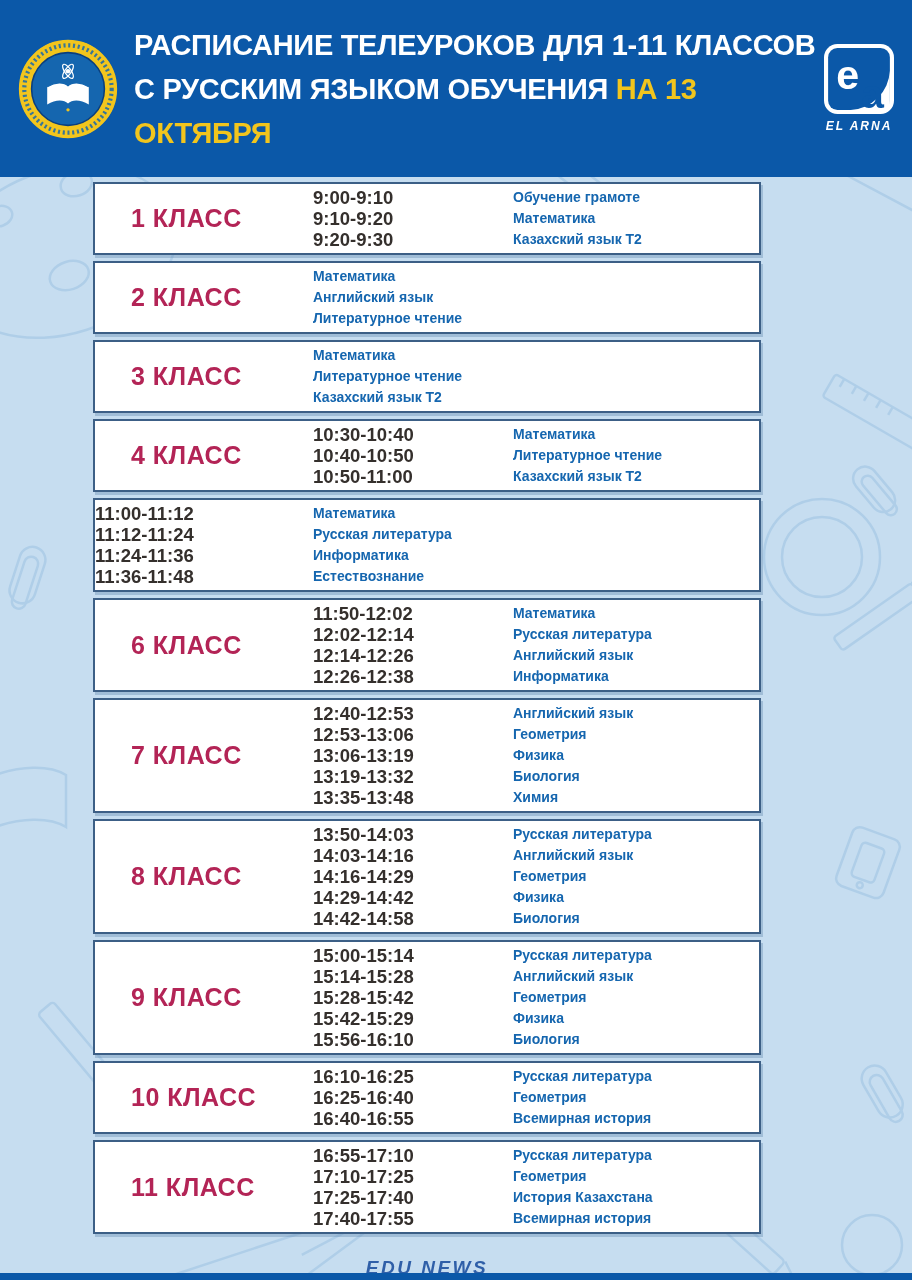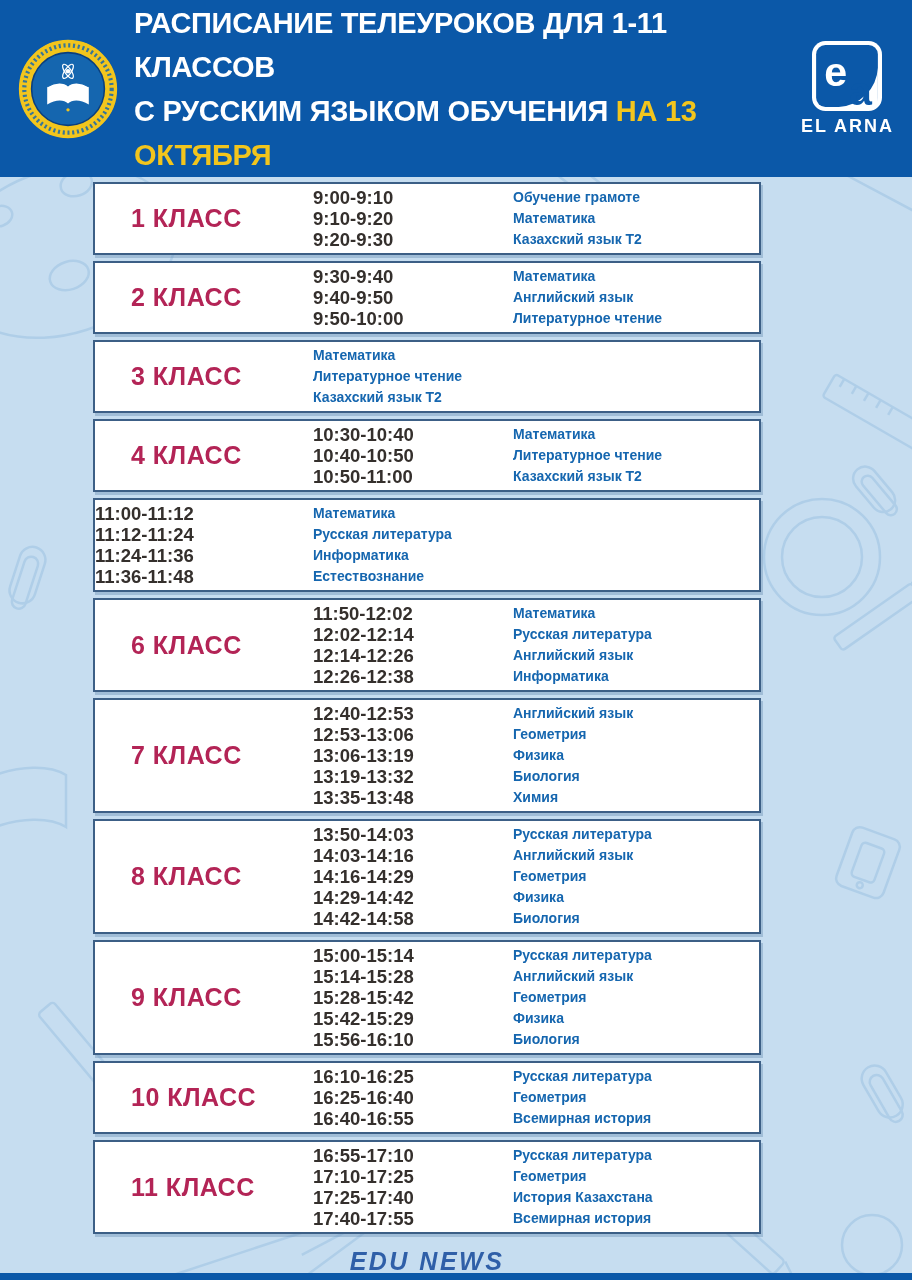--- a/index.html
+++ b/index.html
@@ -41,21 +41,21 @@
     letter-spacing:-0.3px;
   }
   .title-date{color:var(--accent-yellow);}
   .channel{
     flex:0 0 auto;
     display:flex;flex-direction:column;align-items:center;
     gap:5px;
     margin-left:6px;
   }
   .channel-name{
-    color:#fff;font-weight:bold;font-size:18px;letter-spacing:2px;
+    color:#fff;font-weight:bold;font-size:12px;letter-spacing:2px;font-style:italic;
   }
   
   .doodles{
     position:absolute;left:0;top:137px;width:912px;height:1143px;
     z-index:0;pointer-events:none;
   }
   
   .content{
     position:absolute;left:93px;top:137px;width:668px;z-index:1;
   }
@@ -91,25 +91,25 @@
     color:var(--time-color);
     font-size:18.5px;line-height:21px;
     white-space:nowrap;
   }
   .subject-cell{
     color:var(--subject-blue);
     font-size:14px;line-height:21px;
     white-space:nowrap;
   }
   .footer{
-    margin-top:13px;
+    margin-top:23px;
     text-align:center;
     color:var(--footer-blue);
     font-weight:bold;font-style:italic;
-    font-size:25px;letter-spacing:2.5px;
+    font-size:19px;letter-spacing:2.5px;
   }
   .bottom-bar{
     position:absolute;left:0;bottom:0;width:100%;height:7px;
     background:var(--header-blue);z-index:2;
   }
 </style>
 </head>
 <body>
 
 <div class="header">
@@ -252,25 +252,20 @@
         </div>
         <div class="cell-stack">
           <div class="subject-cell">Обучение грамоте</div>
           <div class="subject-cell">Математика</div>
           <div class="subject-cell">Казахский язык Т2</div>
         </div>
       </div>
       <div class="card">
         <div class="cls">2 КЛАСС</div>
         <div class="cell-stack">
-          <div class="time-cell">9:30-9:40</div>
-          <div class="time-cell">9:40-9:50</div>
-          <div class="time-cell">9:50-10:00</div>
-        </div>
-        <div class="cell-stack">
           <div class="subject-cell">Математика</div>
           <div class="subject-cell">Английский язык</div>
           <div class="subject-cell">Литературное чтение</div>
         </div>
       </div>
       <div class="card">
         <div class="cls">3 КЛАСС</div>
         <div class="cell-stack">
           <div class="subject-cell">Математика</div>
           <div class="subject-cell">Литературное чтение</div>

